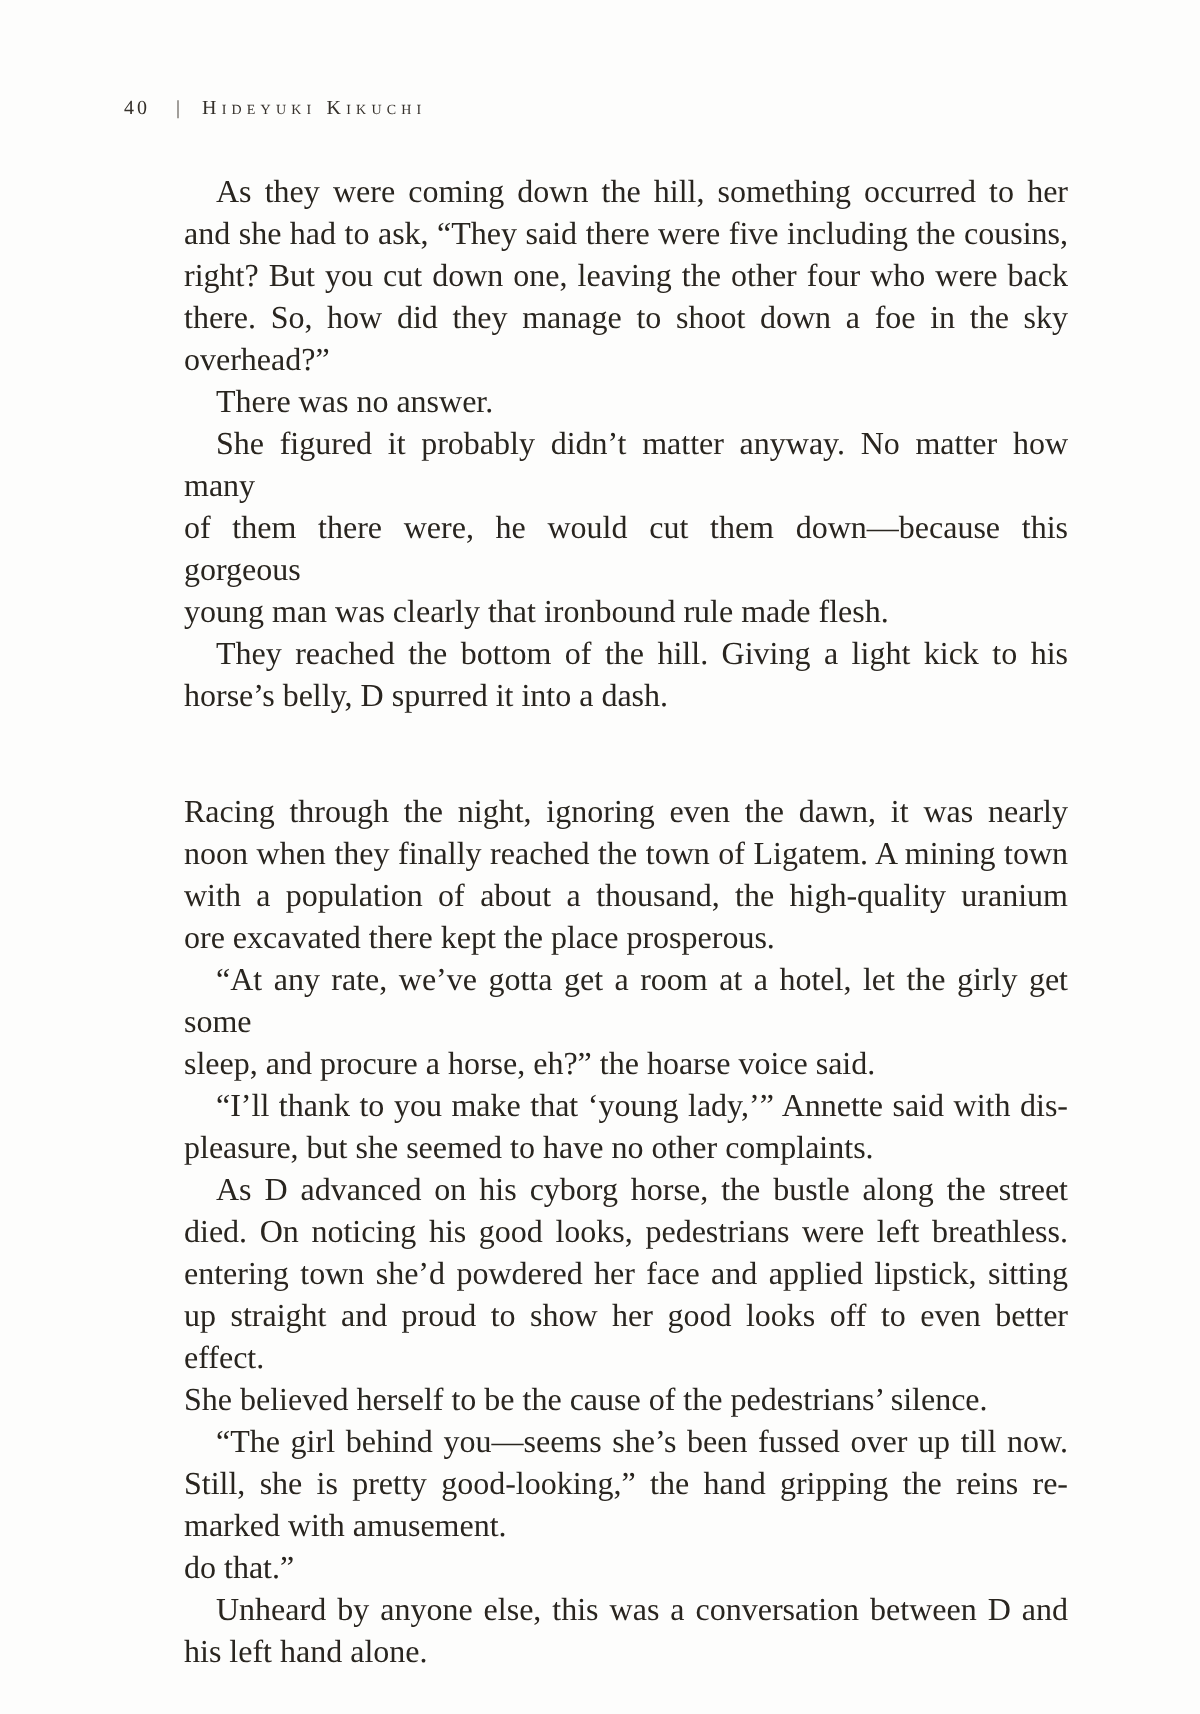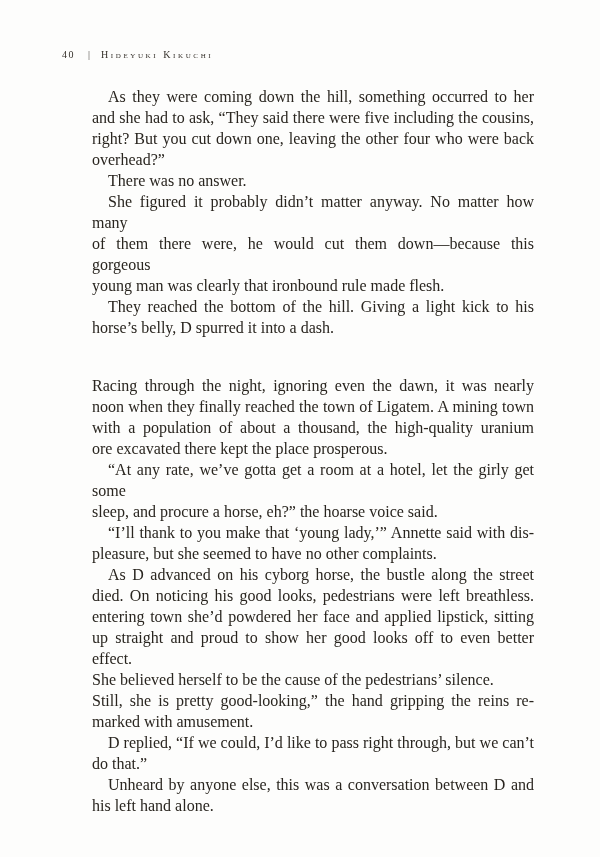--- a/index.html
+++ b/index.html
@@ -61,20 +61,21 @@
   <header class="running-header">
     <span class="page-num">40</span>
     <span class="sep">|</span>
     <span class="title">Hideyuki Kikuchi</span>
   </header>
   <main class="page-body">
       <div class="paragraph">
         <div class="line indent">As they were coming down the hill, something occurred to her</div>
         <div class="line">and she had to ask, “They said there were five including the cousins,</div>
         <div class="line">right? But you cut down one, leaving the other four who were back</div>
+        <div class="line">there. So, how did they manage to shoot down a foe in the sky</div>
         <div class="line last">overhead?”</div>
       </div>
       <div class="paragraph">
         <div class="line last indent">There was no answer.</div>
       </div>
       <div class="paragraph">
         <div class="line indent">She figured it probably didn’t matter anyway. No matter how many</div>
         <div class="line">of them there were, he would cut them down—because this gorgeous</div>
         <div class="line last">young man was clearly that ironbound rule made flesh.</div>
       </div>
@@ -97,25 +98,25 @@
         <div class="line last">pleasure, but she seemed to have no other complaints.</div>
       </div>
       <div class="paragraph">
         <div class="line indent">As D advanced on his cyborg horse, the bustle along the street</div>
         <div class="line">died. On noticing his good looks, pedestrians were left breathless.</div>
         <div class="line">entering town she’d powdered her face and applied lipstick, sitting</div>
         <div class="line">up straight and proud to show her good looks off to even better effect.</div>
         <div class="line last">She believed herself to be the cause of the pedestrians’ silence.</div>
       </div>
       <div class="paragraph">
+        <div class="line indent">“The girl behind you—seems she’s been fussed over up till now.</div>
         <div class="line">Still, she is pretty good-looking,” the hand gripping the reins re-</div>
         <div class="line last">marked with amusement.</div>
       </div>
       <div class="paragraph">
-        <div class="line indent">D replied, “If we could, I’d like to pass right through, but we can’t</div>
         <div class="line last">do that.”</div>
       </div>
       <div class="paragraph">
         <div class="line indent">Unheard by anyone else, this was a conversation between D and</div>
         <div class="line last">his left hand alone.</div>
       </div>
     </main>
 </div>
 
 </body></html>

